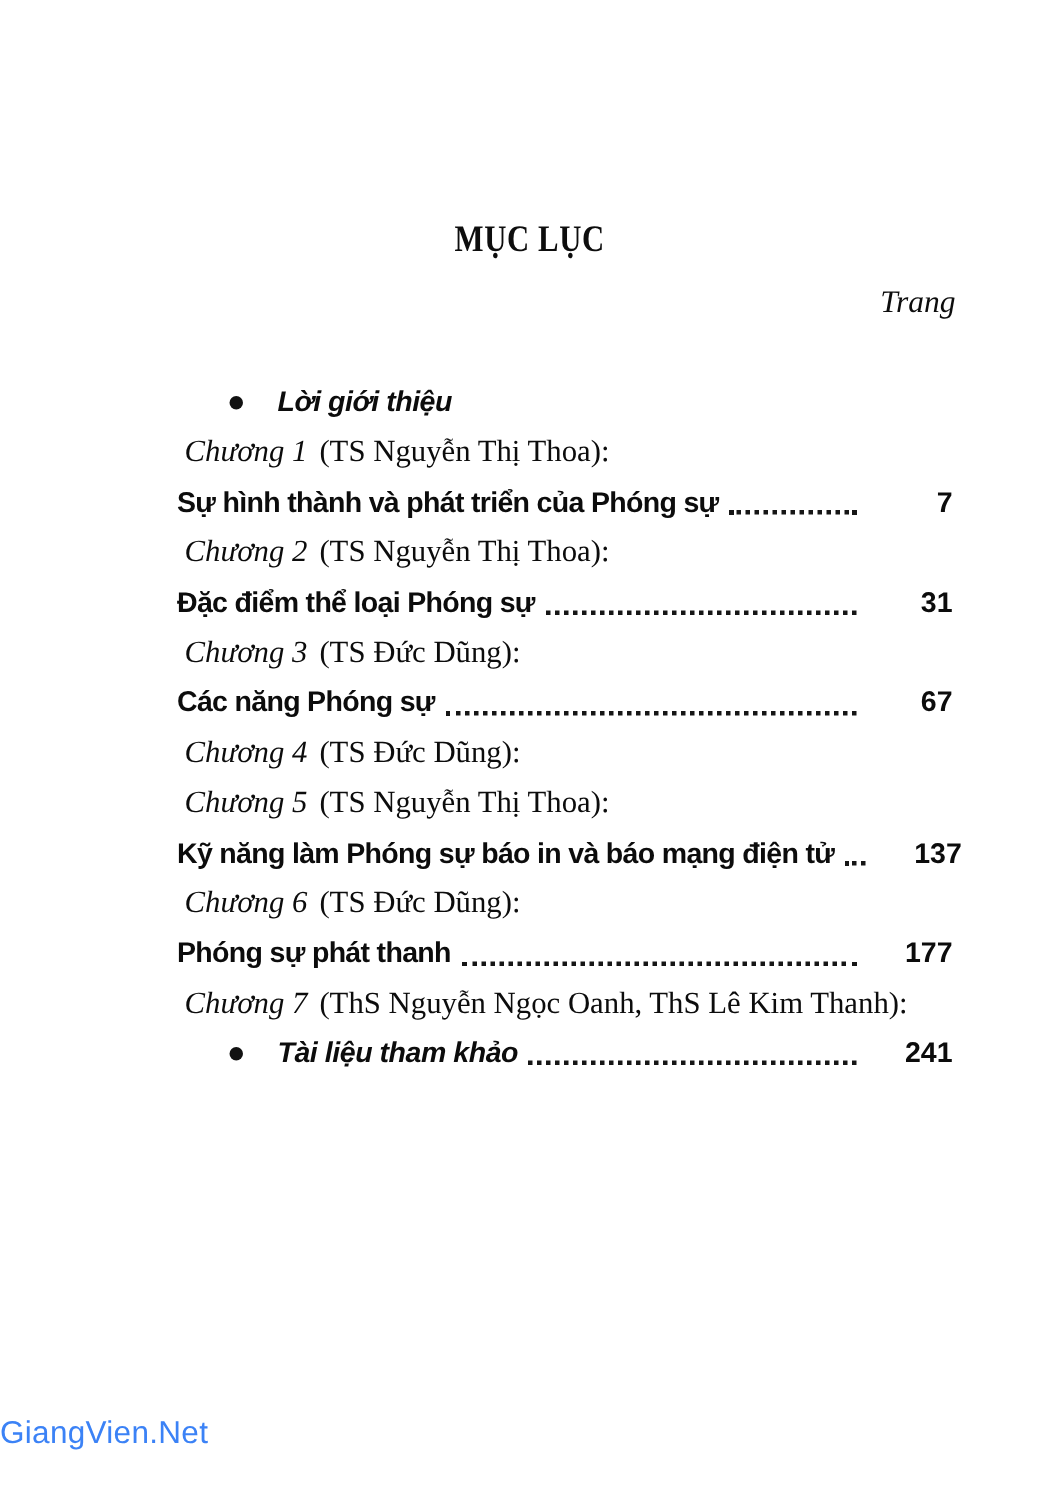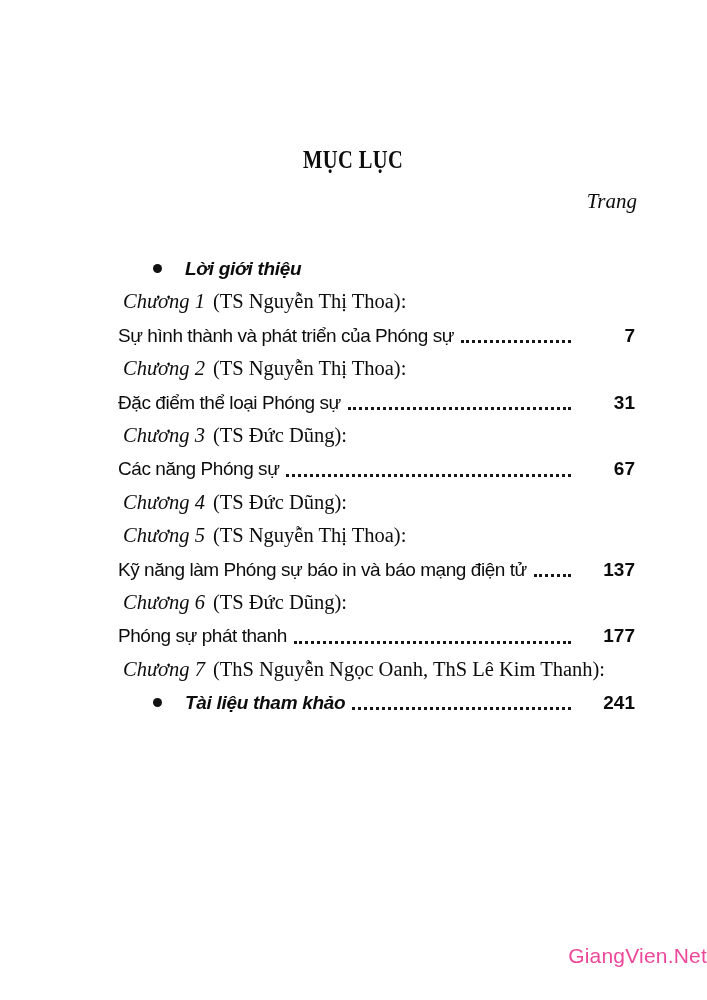--- a/index.html
+++ b/index.html
@@ -60,21 +60,21 @@
   .row.chapter {
     font-family: "Liberation Serif", serif;
     font-weight: normal;
     font-size: 20.5px;
     padding-left: 5px;
     color: #0c0c0c;
   }
   .row.chapter .ch { font-style: italic; margin-right: 8px; }
   
   .row.item .t {
-    font-weight: normal;
+    font-weight: bold;
     font-size: 19px;
     letter-spacing: -0.45px;
     color: #0c0c0c;
   }
   
   .row.bullet {
     padding-left: 35px;
     font-weight: bold;
     font-style: italic;
     font-size: 19px;
@@ -110,24 +110,24 @@
     font-size: 19px;
     letter-spacing: 0;
     color: #0c0c0c;
   }
   
   .footer {
     position: absolute;
     top: 944px;
     left: 0;
     width: 707px;
-    text-align: right;
+    text-align: left;
     font-size: 21px;
     letter-spacing: 0.2px;
-    color: #ec4899;
+    color: #3b82f6;
   }
 </style>
 </head>
 <body>
 
 <div class="page">
 
   <div class="doc-title">
     <span class="title-text">MỤC LỤC</span>
   </div>

